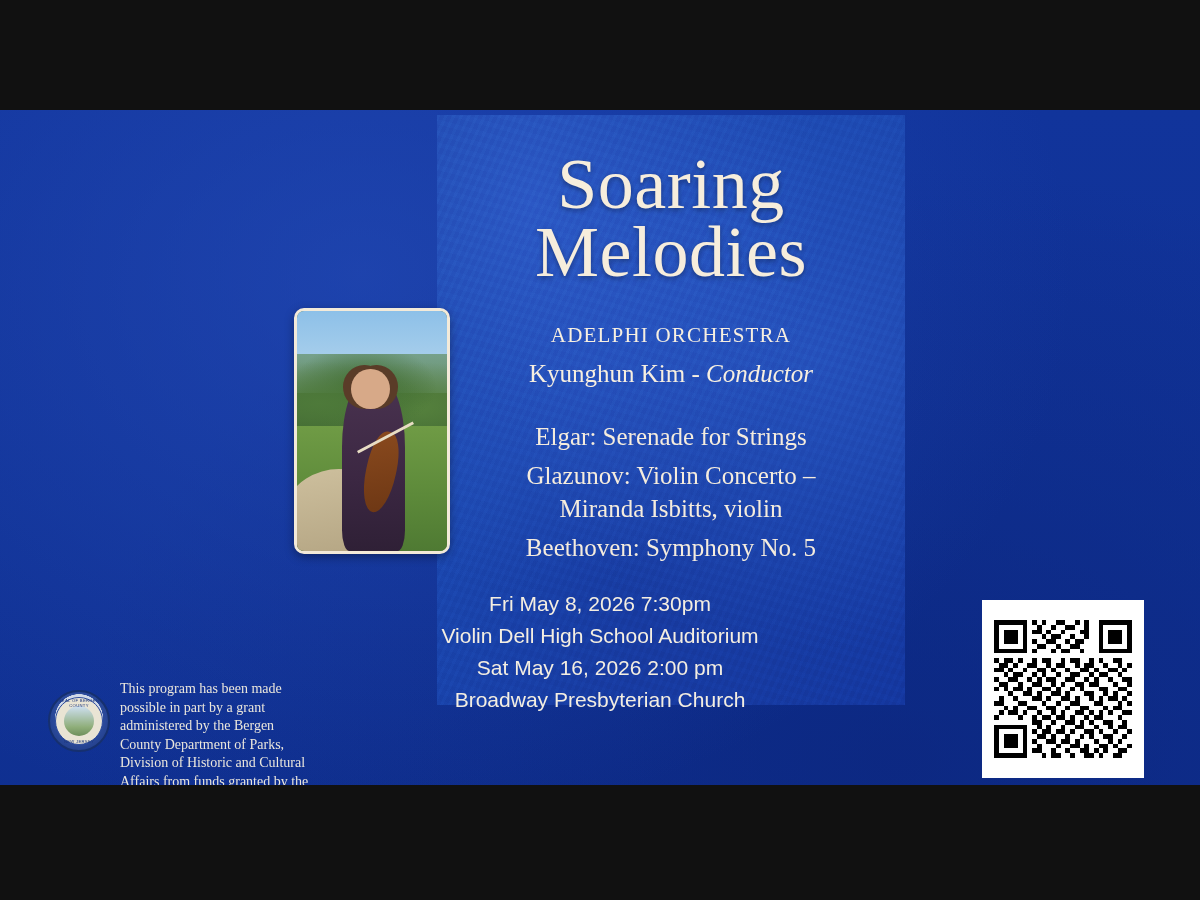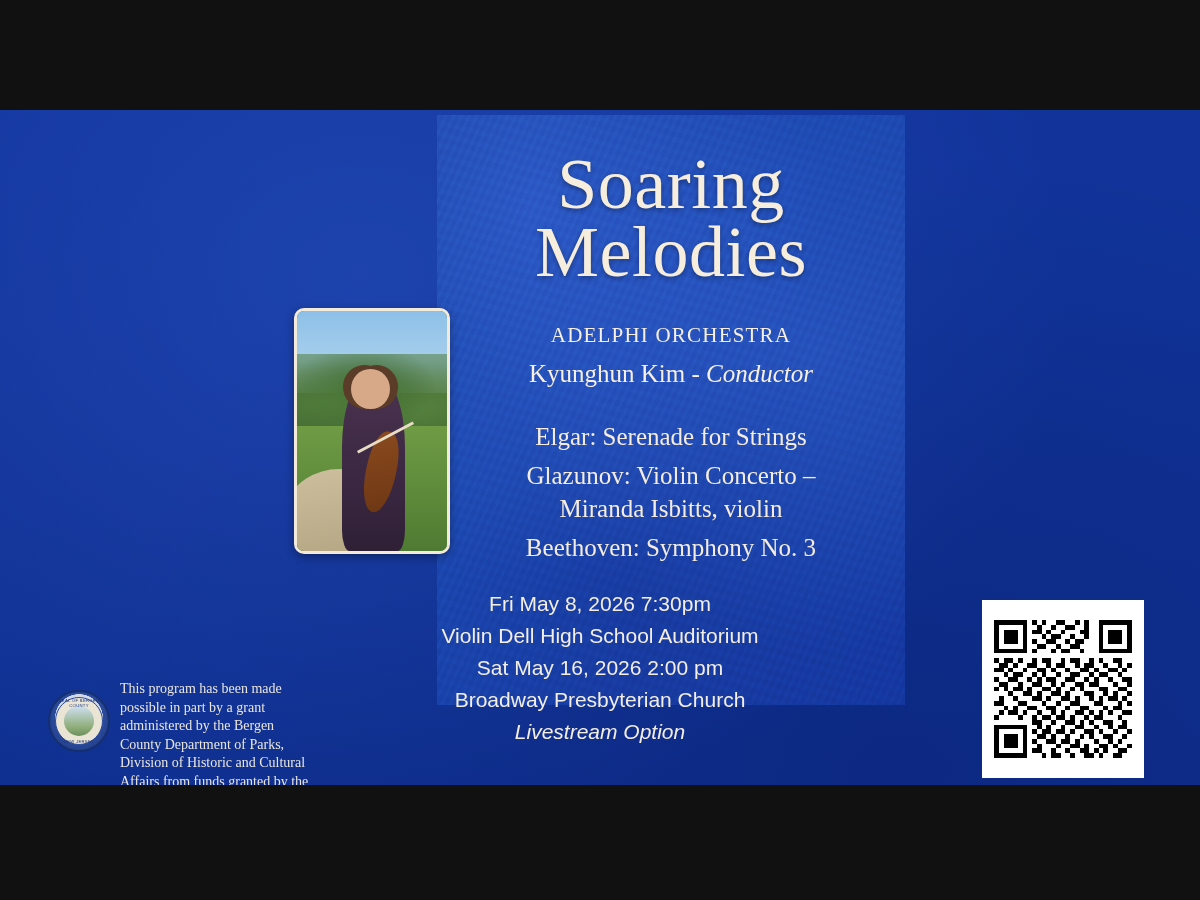--- a/index.html
+++ b/index.html
@@ -326,41 +326,40 @@
 
       <div class="program">
         <div class="work">
           <span>Elgar: Serenade for Strings</span>
         </div>
         <div class="work soloistline">
           <span>Glazunov: Violin Concerto –</span>
           <span class="subline">Miranda Isbitts, violin</span>
         </div>
         <div class="work">
-          <span>Beethoven: Symphony No. 3</span>
+          <span>Beethoven: Symphony No. 5</span>
         </div>
       </div>
 
       <div class="photo-frame">
         <div class="photo-sky"></div>
         <div class="photo-trees"></div>
         <div class="photo-grass"></div>
         <div class="photo-path"></div>
         <div class="photo-person"></div>
         <div class="photo-head"></div>
         <div class="photo-violin"></div>
         <div class="photo-bow"></div>
       </div>
 
       <div class="dates">
         <div>Fri May 8, 2026 7:30pm</div>
         <div>Violin Dell High School Auditorium</div>
         <div>Sat May 16, 2026 2:00 pm</div>
         <div>Broadway Presbyterian Church</div>
-        <div class="livestream">Livestream Option</div>
       </div>
 
       <div class="qr">
         <svg class="qr-inner" viewBox="0 0 29 29" shape-rendering="crispEdges">
           <rect width="29" height="29" fill="#ffffff"></rect>
           <g fill="#000000">
             <rect x="0" y="0" width="7" height="1"></rect>
               <rect x="0" y="6" width="7" height="1"></rect>
             <rect x="0" y="0" width="1" height="7"></rect>
               <rect x="6" y="0" width="1" height="7"></rect>

